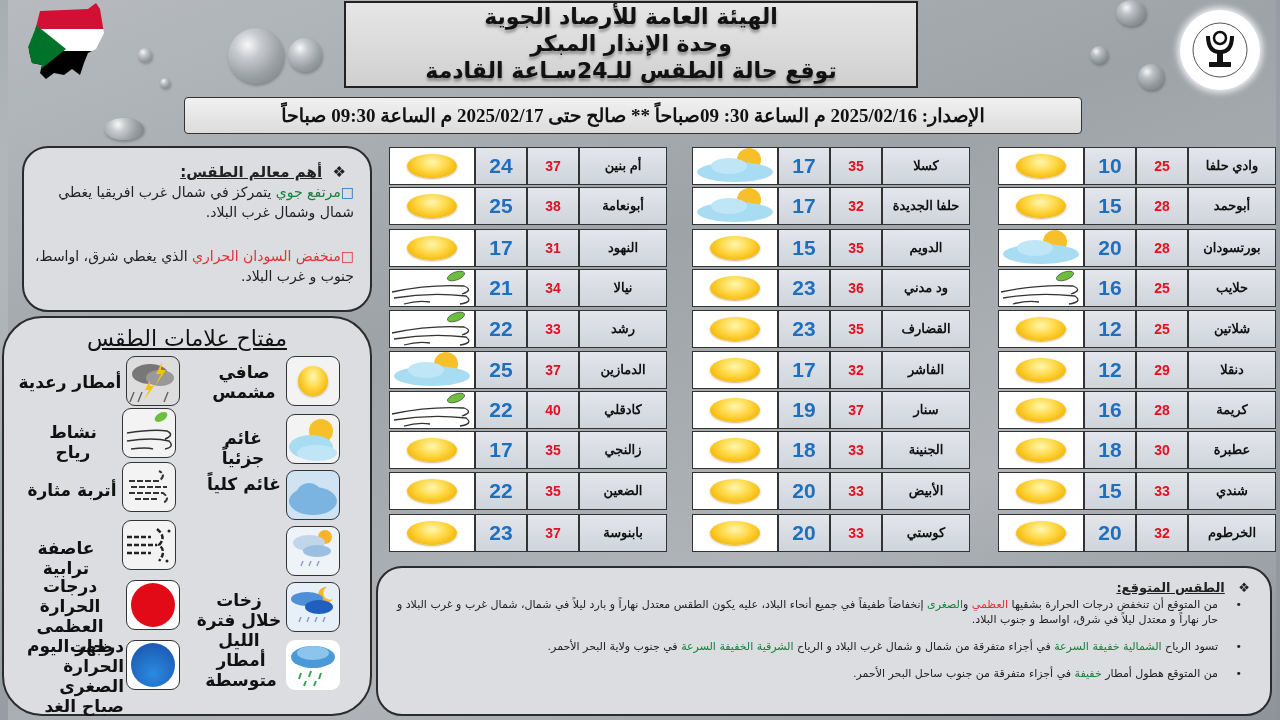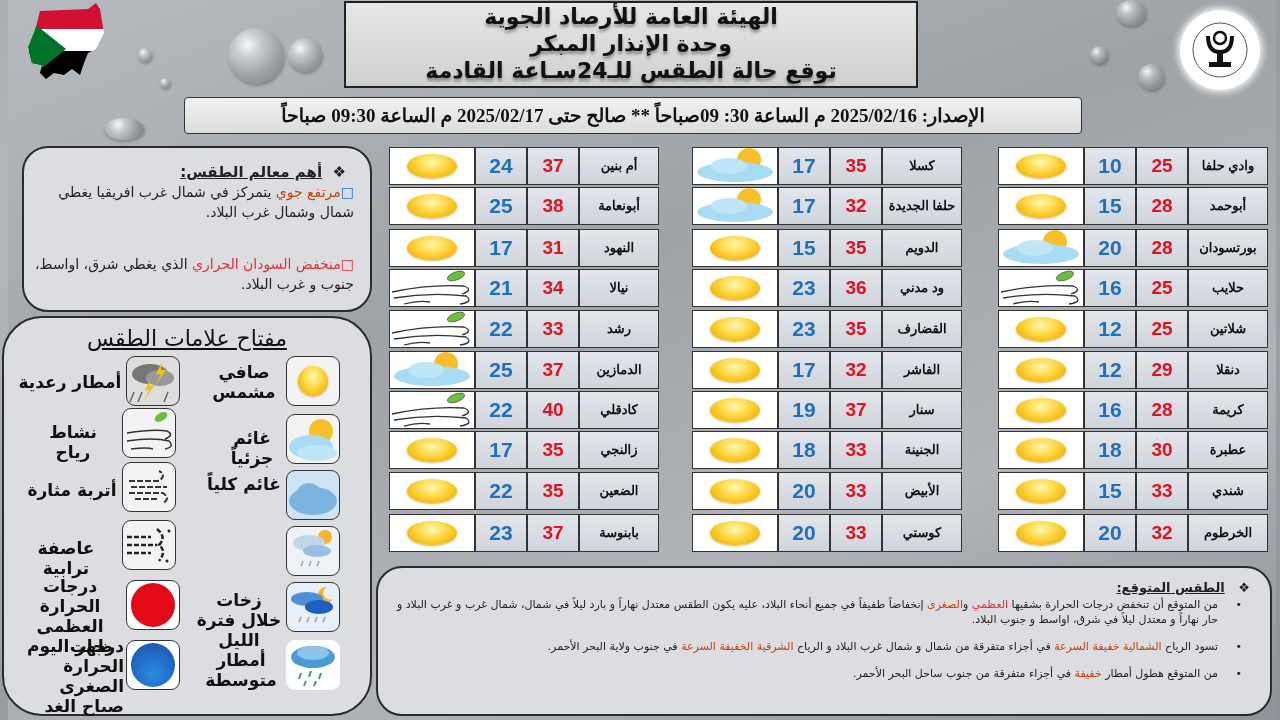--- a/index.html
+++ b/index.html
@@ -28,25 +28,25 @@
 .legend{left:2px;top:316px;width:370px;height:400px;border-radius:40px}
 .legend-title{position:absolute;top:8px;left:0;width:100%;text-align:center;font-size:22px;text-decoration:underline;color:#111}
 .li{position:absolute;width:54px;height:50px;border:1.5px solid #333;border-radius:9px;background:#f3f3f3;overflow:hidden;display:flex;align-items:center;justify-content:center}
 .ll{position:absolute;font-size:17px;font-weight:bold;text-align:center;line-height:20px;color:#111;direction:rtl}
 .forecast{left:376px;top:566px;width:896px;height:150px;border-radius:26px;direction:rtl;padding:12px 20px 12px 16px;font-size:11px;color:#222}
 .forecast h3{font-size:13px;font-weight:bold;margin-bottom:2px}
 .forecast h3 .t{text-decoration:underline}
 .forecast ul{list-style:none}
 .forecast li{position:relative;padding-right:32px;line-height:15px;margin-bottom:12px}
 .forecast li::before{content:"•";position:absolute;right:8px;top:0}
-.blue{color:#c2410c}.red{color:#e0303a}
+.blue{color:#15803d}.red{color:#e0303a}
 .row{position:absolute;height:38px;display:flex;direction:rtl}
 .cell{border:1.5px solid #333;background:linear-gradient(#e3e6eb,#cfd4db);display:flex;align-items:center;justify-content:center}
-.city{width:80px;font-size:13px;font-weight:bold;color:#111;text-align:center;line-height:14px;font-family:"Liberation Sans",sans-serif}
-.tmax{width:52px;font-size:19px;font-weight:bold;color:#e3101f;font-family:"Liberation Sans",sans-serif}
+.city{width:88px;font-size:13px;font-weight:bold;color:#111;text-align:center;line-height:14px;font-family:"Liberation Sans",sans-serif}
+.tmax{width:52px;font-size:14px;font-weight:bold;color:#e3101f;font-family:"Liberation Sans",sans-serif}
 .tmin{width:52px;font-size:21px;font-weight:bold;color:#1f6fbf;font-family:"Liberation Sans",sans-serif}
 .icon{width:86px;background:#fff;border:1.5px solid #333}
 .sun{width:50px;height:24px;border-radius:50%;background:radial-gradient(ellipse at 50% 35%,#fff7b0 0%,#ffd94a 40%,#f4b400 80%,#e09a00 100%);box-shadow:0 1px 2px rgba(150,100,0,.5)}
 </style>
 </head>
 <body>
 
 <div class="frame"></div>
 
 <div class="drop" style="left:228px;top:28px;width:56px;height:56px"></div>
@@ -88,21 +88,21 @@
   <div>توقع حالة الطقس للـ24سـاعة القادمة</div>
 </div>
 
 <div class="issue-box">
   <span>الإصدار: 2025/02/16  م الساعة 30: 09صباحاً ** صالح حتى 2025/02/17   م الساعة 09:30 صباحاً</span>
 </div>
 
 <div class="panel features">
   <h3><span>❖</span>&nbsp;&nbsp;<span class="t">أهم معالم الطقس:</span></h3>
   <p><span style="color:#1f6fbf">□</span><span class="blue">مرتفع جوي</span><span> يتمركز في شمال غرب افريقيا يغطي شمال وشمال غرب البلاد.</span></p>
-  <p style="margin-top:32px"><span style="color:#e0303a">□</span><span class="red">منخفض السودان الحراري</span><span> الذي يغطي شرق، اواسط، جنوب و غرب البلاد.</span></p>
+  <p style="margin-top:24px"><span style="color:#e0303a">□</span><span class="red">منخفض السودان الحراري</span><span> الذي يغطي شرق، اواسط، جنوب و غرب البلاد.</span></p>
 </div>
 
 <div class="panel legend">
   <div class="legend-title">مفتاح علامات الطقس</div>
 
   <div class="li" style="left:282px;top:38px">
       <div class="sun" style="width:30px;height:30px"></div>
     </div>
   <div class="ll" style="left:200px;top:44px;width:80px">صافي مشمس</div>
 
@@ -117,21 +117,21 @@
     </div>
   <div class="ll" style="left:14px;top:54px;width:104px">أمطار رعدية</div>
 
   <div class="li" style="left:282px;top:96px">
     <svg width="52" height="48" viewBox="0 0 52 48">
         <circle cx="34" cy="16" r="12" fill="#f7c02b"></circle>
         <ellipse cx="24" cy="32" rx="22" ry="12" fill="#a8dcf2"></ellipse>
         <ellipse cx="30" cy="38" rx="20" ry="8" fill="#bfe6f7"></ellipse>
       </svg>
     </div>
-  <div class="ll" style="left:207px;top:110px;width:82px">غائم جزئياً</div>
+  <div class="ll" style="left:198px;top:110px;width:82px">غائم جزئياً</div>
 
   <div class="li" style="left:118px;top:90px">
     <svg width="52" height="48" viewBox="0 0 52 48">
         <ellipse cx="38" cy="8" rx="7" ry="4" fill="#6cbf3d" transform="rotate(-30 38 8)"></ellipse>
         <path d="M4 24 Q30 20 44 22 Q52 26 42 30 M4 32 Q30 28 46 32 Q52 38 42 40 M8 40 Q24 38 30 40" fill="none" stroke="#333" stroke-width="1.5"></path>
       </svg>
     </div>
   <div class="ll" style="left:28px;top:104px;width:82px">نشاط رياح</div>
 
   <div class="li" style="left:282px;top:152px;background:#cfe3f3">

